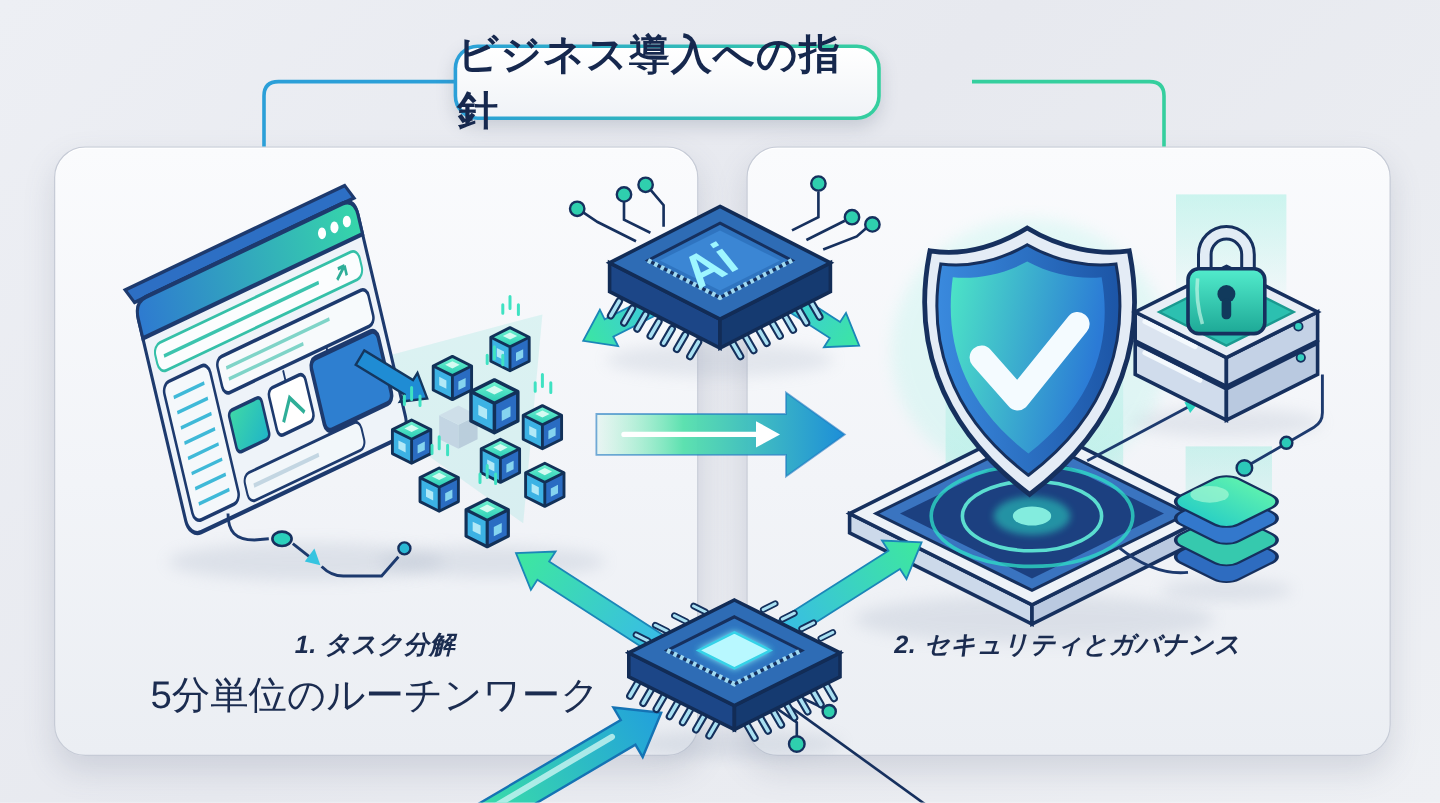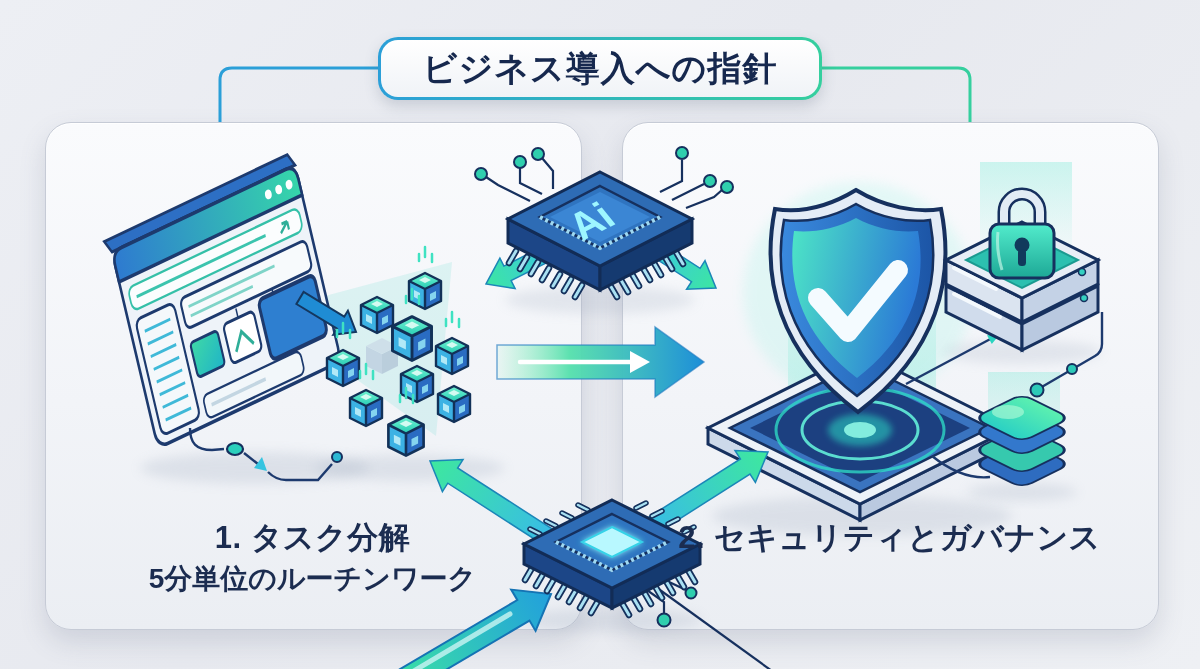--- a/index.html
+++ b/index.html
@@ -11,34 +11,34 @@
   .panel{
     position:absolute;top:122px;width:535px;height:506px;
     background:linear-gradient(180deg,#fafbfd 0%,#f2f4f8 55%,#ebeef3 100%);
     border:1.5px solid #c6cbd6;border-radius:26px;
     box-shadow:0 12px 26px rgba(90,100,125,.18), inset 0 1px 0 #ffffff;
   }
   .panel-left{left:45px;}
   .panel-right{left:622px;}
   svg.scene{position:absolute;left:0;top:0;z-index:2;pointer-events:none;}
   .title-pill{
-    position:absolute;left:378px;top:37px;width:444px;height:63px;z-index:3;
+    position:absolute;left:378px;top:37px;width:356px;height:63px;z-index:3;
     border-radius:20px;padding:3px;box-sizing:border-box;
     background:linear-gradient(90deg,#2b9fd8,#35cf9e);
     box-shadow:0 6px 14px rgba(80,95,120,.22);
   }
   .title-inner{
     width:100%;height:100%;border-radius:17px;
     background:linear-gradient(180deg,#ffffff,#f0f3f7);
     display:flex;align-items:center;justify-content:center;
     font-size:34px;font-weight:800;color:#16284e;letter-spacing:1px;
   }
   .caption{position:absolute;top:519px;z-index:3;text-align:center;color:#1b2c50;}
-  .caption .h{font-size:31px;font-weight:800;line-height:38px;letter-spacing:.5px;}
-  .caption .s{font-size:28px;font-weight:700;line-height:36px;margin-top:4px;}
+  .caption .h{font-size:21px;font-weight:800;line-height:38px;letter-spacing:.5px;font-style:italic;}
+  .caption .s{font-size:32px;font-weight:400;line-height:36px;margin-top:4px;}
   .cap-left{left:45px;width:535px;}
   .cap-right{left:622px;width:535px;text-align:center;}
 </style>
 </head>
 <body>
 
 <div class="panel panel-left"></div>
 <div class="panel panel-right"></div>
 
 <svg class="scene" width="1200" height="669" viewBox="0 0 1200 669">

